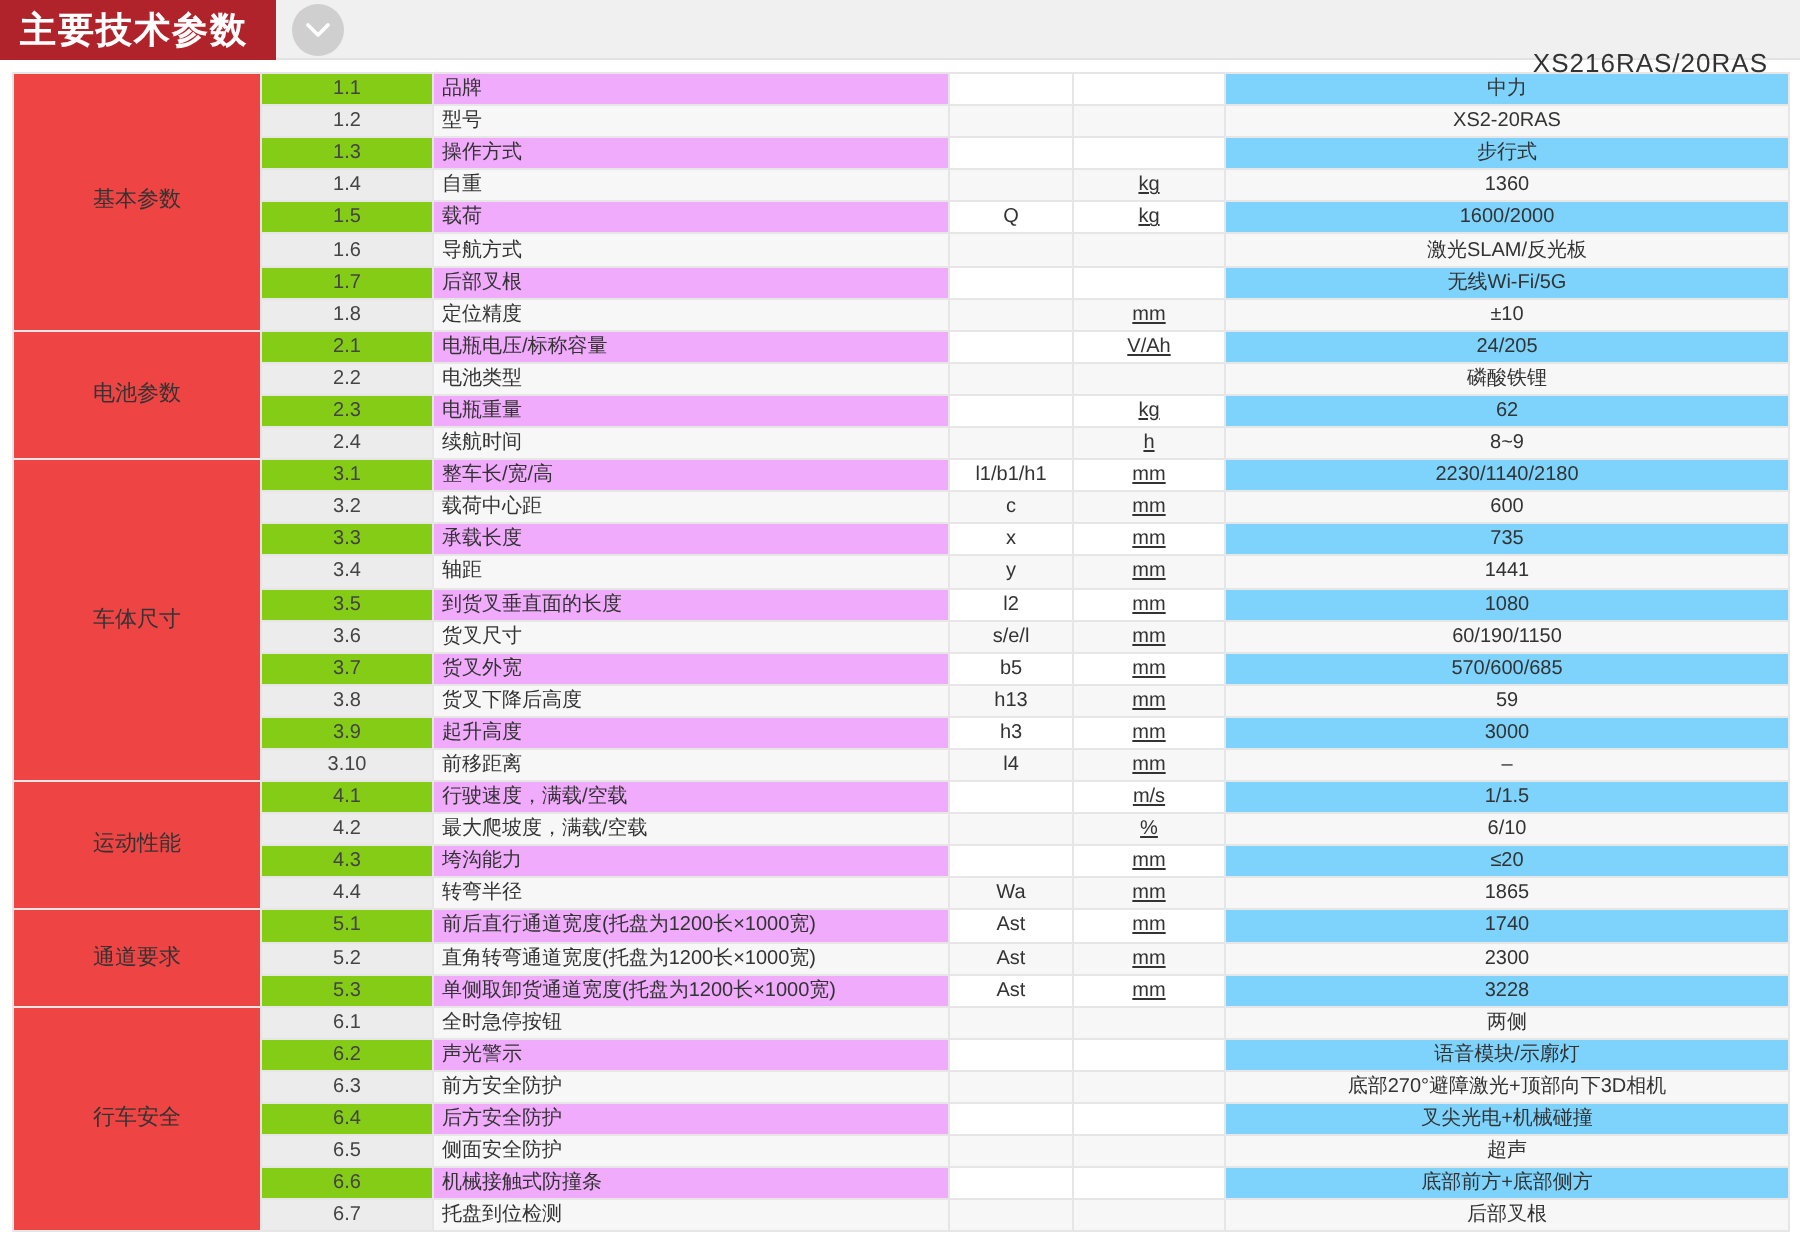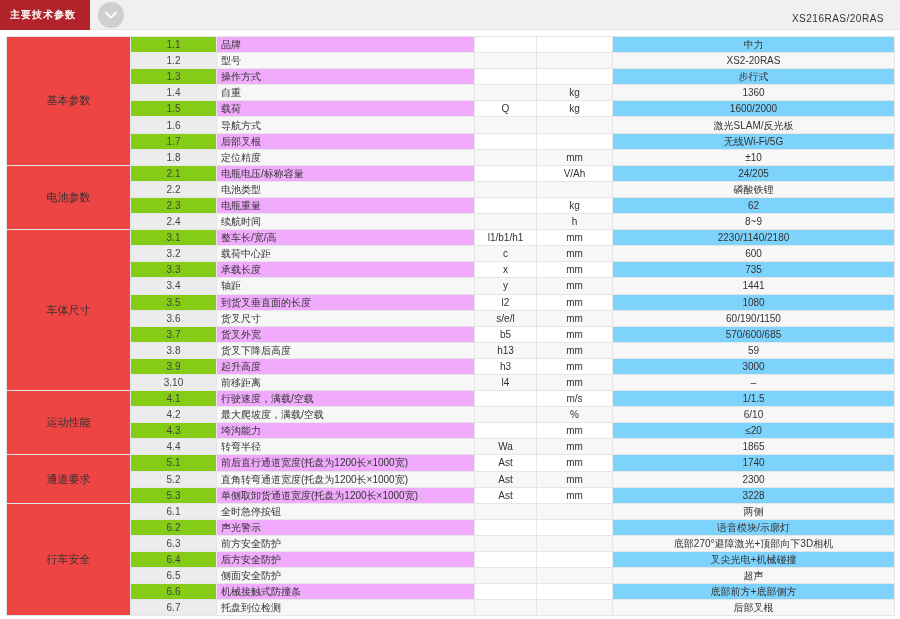--- a/index.html
+++ b/index.html
@@ -24,21 +24,21 @@
     position: relative;
     height: 30px;
     background: #f0f0f0;
     border-bottom: 1px solid #e3e3e3;
     display: flex;
     align-items: center;
   }
   .header-title {
     background: #b0232a;
     color: #ffffff;
-    font-size: 10px;
+    font-size: 18px;
     font-weight: bold;
     height: 30px;
     line-height: 30px;
     padding: 0 14px 0 10px;
     letter-spacing: 1px;
     white-space: nowrap;
   }
   .header-caret {
     width: 26px;
     height: 26px;
@@ -46,24 +46,24 @@
     border-radius: 50%;
     background: #cfcfcf;
     display: flex;
     align-items: center;
     justify-content: center;
   }
   .header-caret svg { display: block; }
   .model-code {
     position: absolute;
     right: 16px;
-    top: 4px;
+    top: 17px;
     height: 30px;
     line-height: 30px;
-    font-size: 10px;
+    font-size: 13px;
     color: #333;
     letter-spacing: .5px;
     text-align: center;
   }
 
   
   .table-wrap {
     padding: 6px 6px 0 6px;
   }
   table.spec {
@@ -92,21 +92,21 @@
   td.group {
     text-align: center;
     vertical-align: middle;
     font-size: 11px;
     color: #333;
     background: #ef4444;
   }
   td.no     { text-align: center; background: #84cc16; color: #444; }
   td.name   { text-align: left;   padding-left: 10px; background: #f0abfc; }
   td.sym    { text-align: center; background: #fff; }
-  td.unit   { text-align: center; background: #fff; }
+  td.unit   { text-align: center; background: #fff; text-decoration: underline; }
   td.val    { text-align: center; background: #7dd3fc; }
 
   tr.alt td.name,
   tr.alt td.sym,
   tr.alt td.unit,
   tr.alt td.val { background: #f7f7f7; }
   tr.alt td.no  { background: #ececec; }
 </style>
 </head>
 <body>

